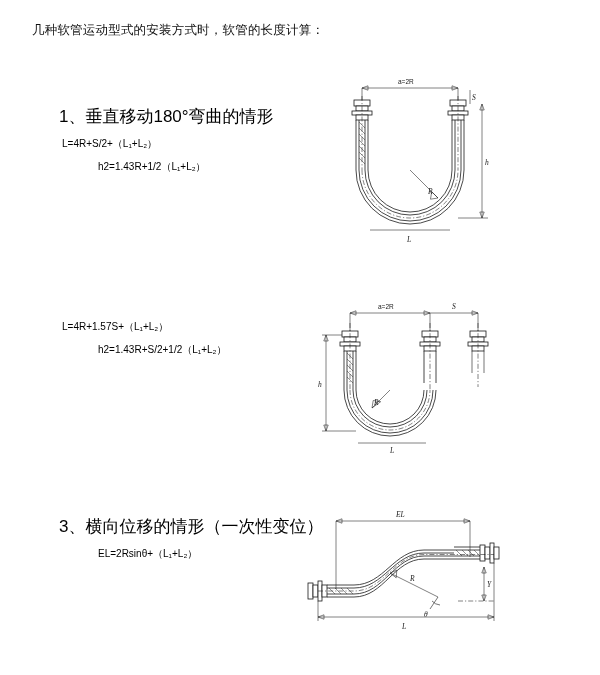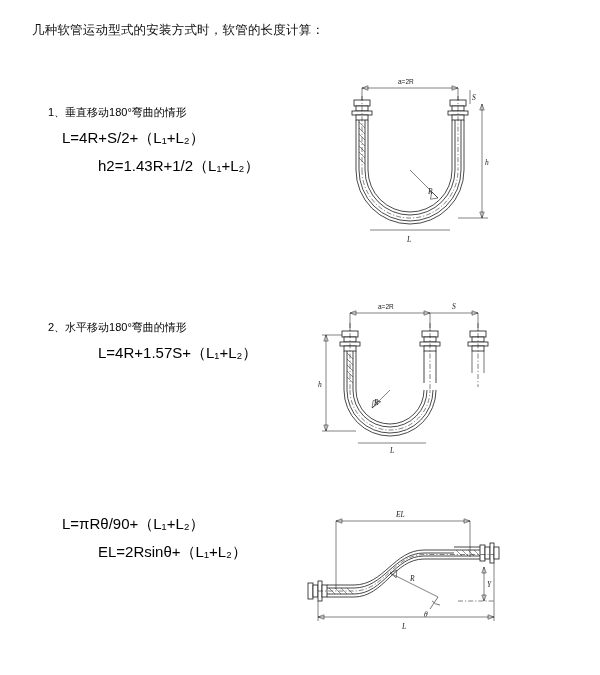--- a/index.html
+++ b/index.html
@@ -38,26 +38,26 @@
   .sec2 { top: 320px; }
   .sec3 { top: 515px; }
 
   .text-block {
     position: absolute;
     left: 48px;
     top: 0;
     width: 270px;
   }
   .sec-title {
-    font-size: 11px;
-    margin: 0 0 9px 0;
+    font-size: 17px;
+    margin: 0 0 9px 11px;
     white-space: nowrap;
   }
   .formula {
-    font-size: 15px;
+    font-size: 10px;
     margin: 0 0 9px 14px;
     white-space: nowrap;
   }
   .formula:last-child { margin-bottom: 0; padding-left: 36px; }
 
   .fig {
     position: absolute;
   }
   .fig1 { left: 310px; top: -35px; }
   .fig2 { left: 310px; top: -25px; }
@@ -149,22 +149,22 @@
         <text class="lbl-i" x="162" y="30">S</text>
 
         <text class="lbl-i" x="97" y="172">L</text>
         <line class="dim" x1="60" y1="160" x2="140" y2="160"></line>
       </svg>
     </div>
   </div>
 
   <div class="section sec2">
     <div class="text-block">
-      <p class="sec-title">2、水平移动180°弯曲的情形</p>
       <p class="formula">L=4R+1.57S+（L₁+L₂）</p>
+      <p class="formula">h2=1.43R+S/2+1/2（L₁+L₂）</p>
     </div>
 
     <div class="fig fig2">
       <svg width="190" height="180" viewBox="0 0 190 180">
 
         <line class="dim" x1="40" y1="18" x2="120" y2="18"></line>
         <path class="dim" d="M40 18 l6 -2.2 v4.4 z" fill="#1a1a1a"></path>
         <path class="dim" d="M120 18 l-6 -2.2 v4.4 z" fill="#1a1a1a"></path>
         <text class="lbl" x="68" y="14">a=2R</text>
         <line class="dim" x1="120" y1="18" x2="168" y2="18"></line>
@@ -226,21 +226,21 @@
         <line class="dim" x1="12" y1="40" x2="32" y2="40"></line>
 
         <text class="lbl-i" x="80" y="158">L</text>
         <line class="dim" x1="48" y1="148" x2="116" y2="148"></line>
       </svg>
     </div>
   </div>
 
   <div class="section sec3">
     <div class="text-block">
-      <p class="formula">L=πRθ/90+（L₁+L₂）</p>
+      <p class="sec-title">3、横向位移的情形（一次性变位）</p>
       <p class="formula">EL=2Rsinθ+（L₁+L₂）</p>
     </div>
 
     <div class="fig fig3">
       <svg width="210" height="130" viewBox="0 0 210 130">
 
         <line class="dim" x1="38" y1="16" x2="172" y2="16"></line>
         <path class="dim" d="M38 16 l6 -2.2 v4.4 z" fill="#1a1a1a"></path>
         <path class="dim" d="M172 16 l-6 -2.2 v4.4 z" fill="#1a1a1a"></path>
         <text class="lbl-i" x="98" y="12">EL</text>

